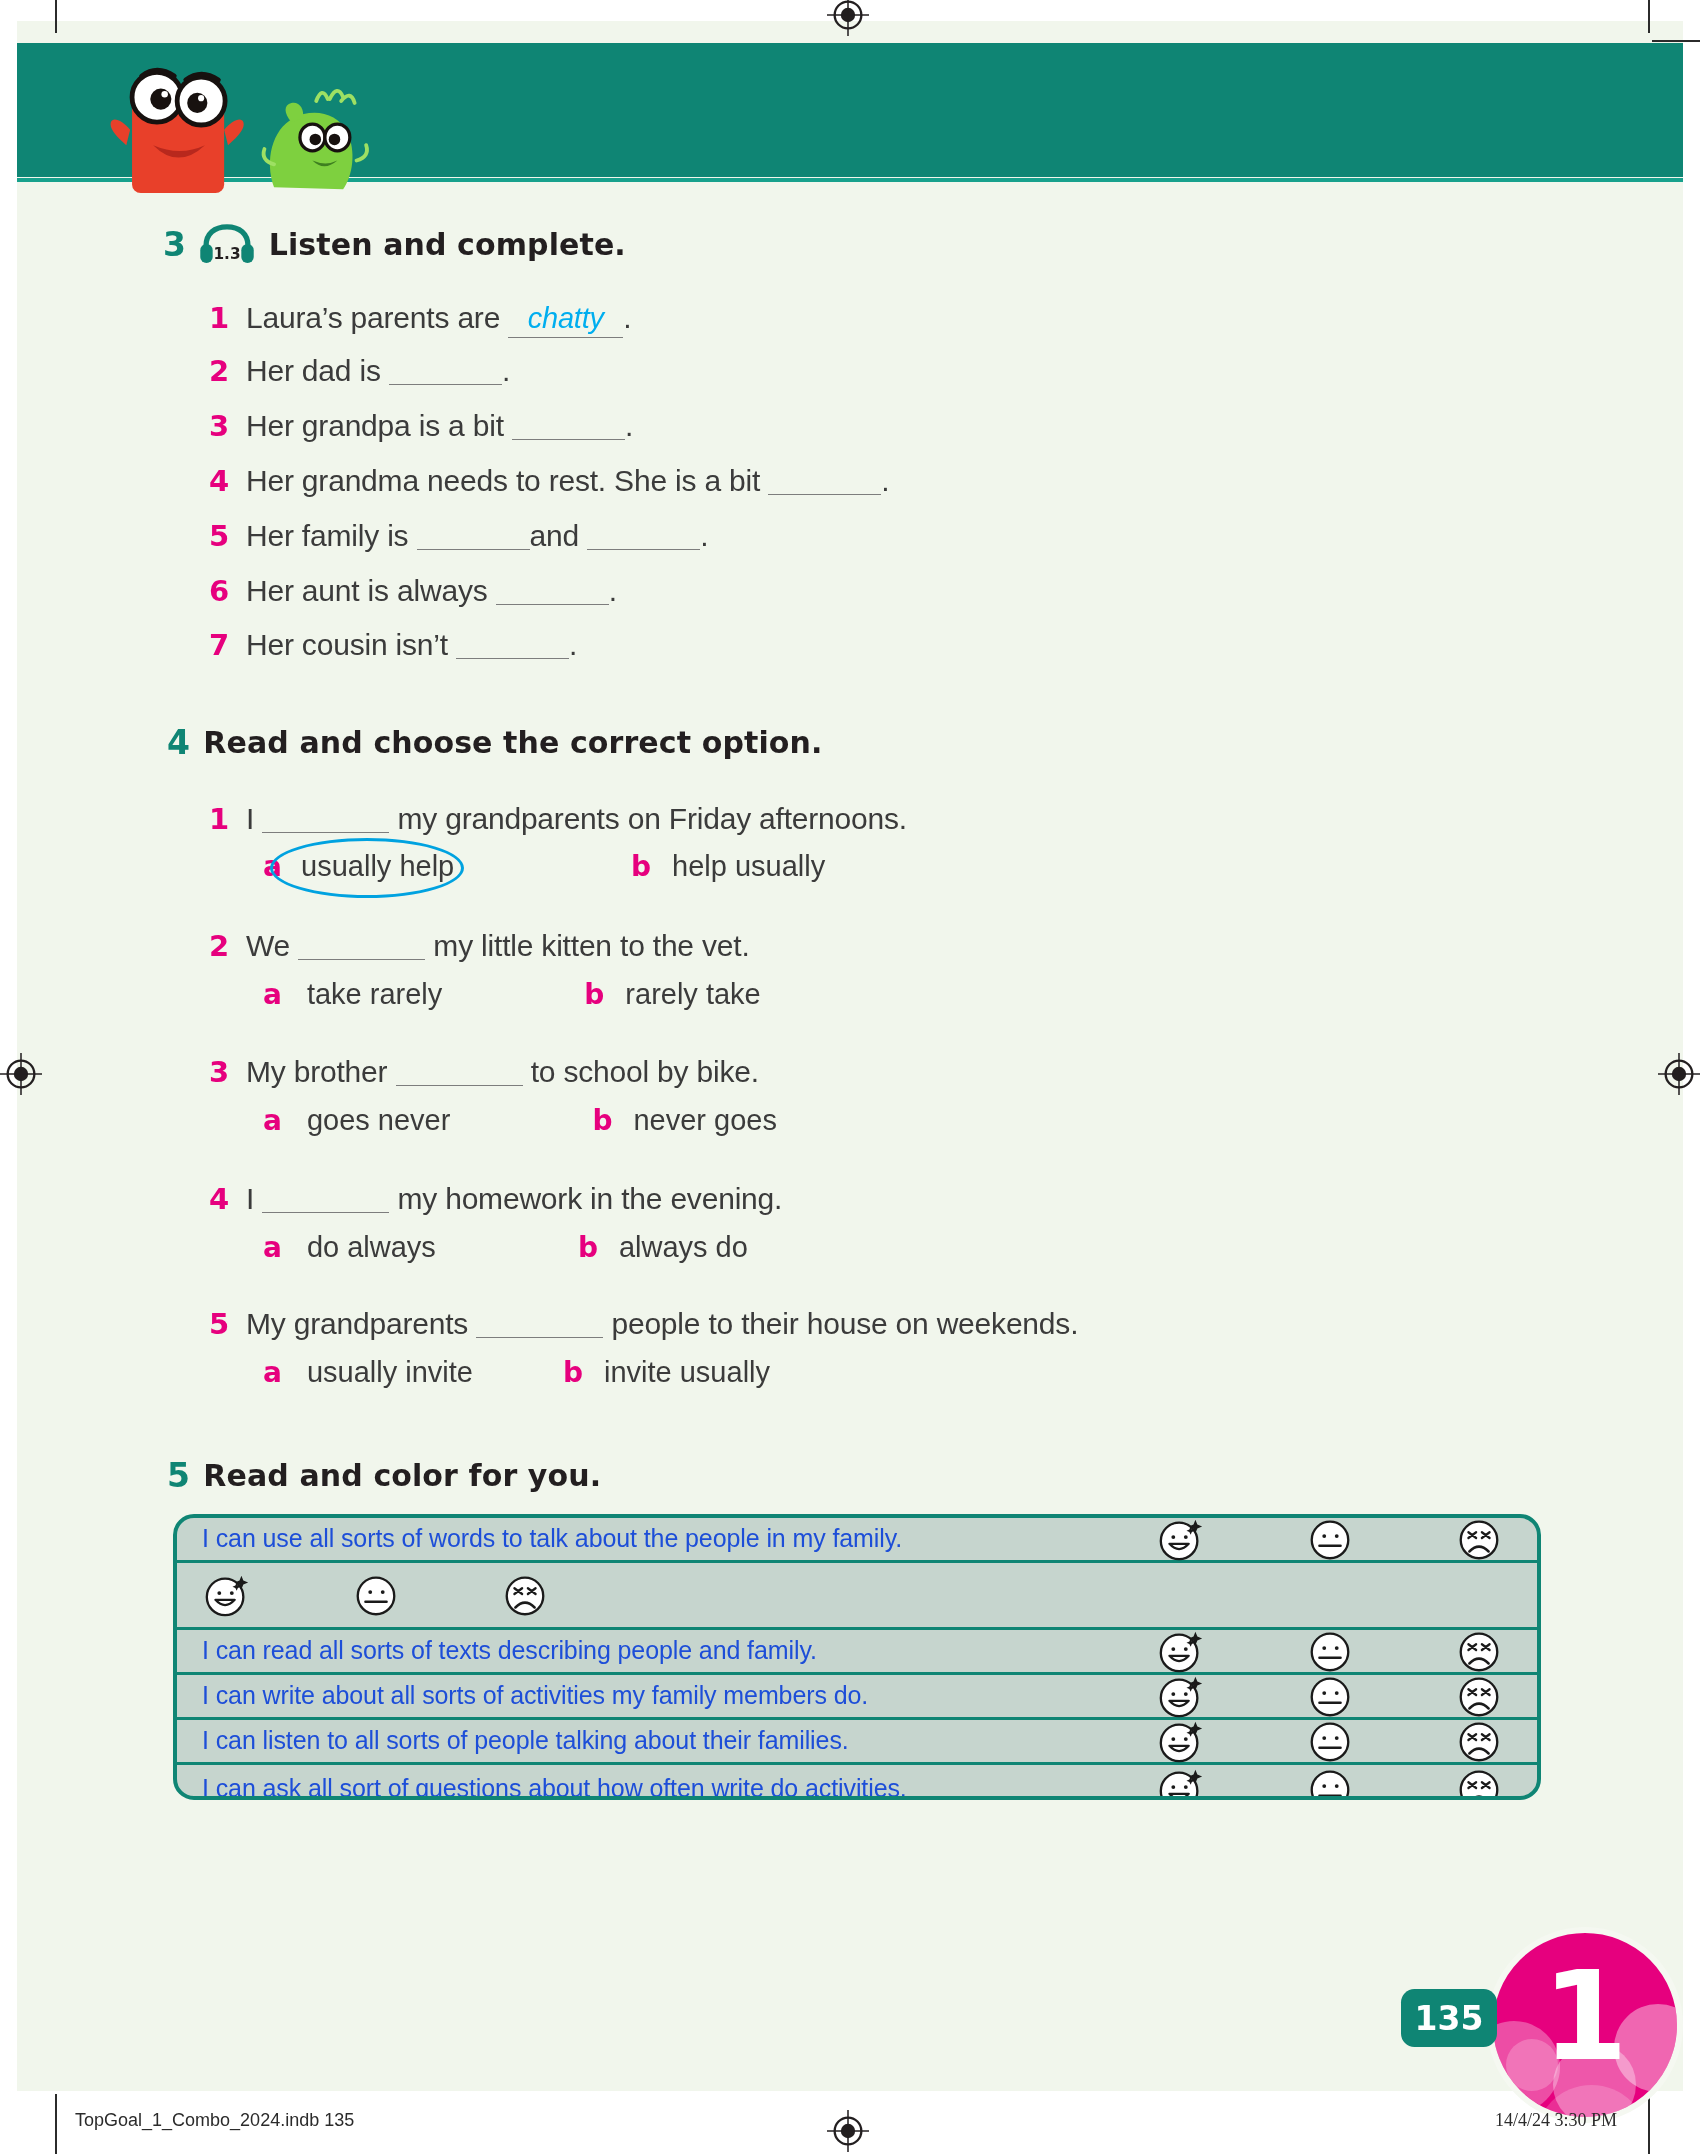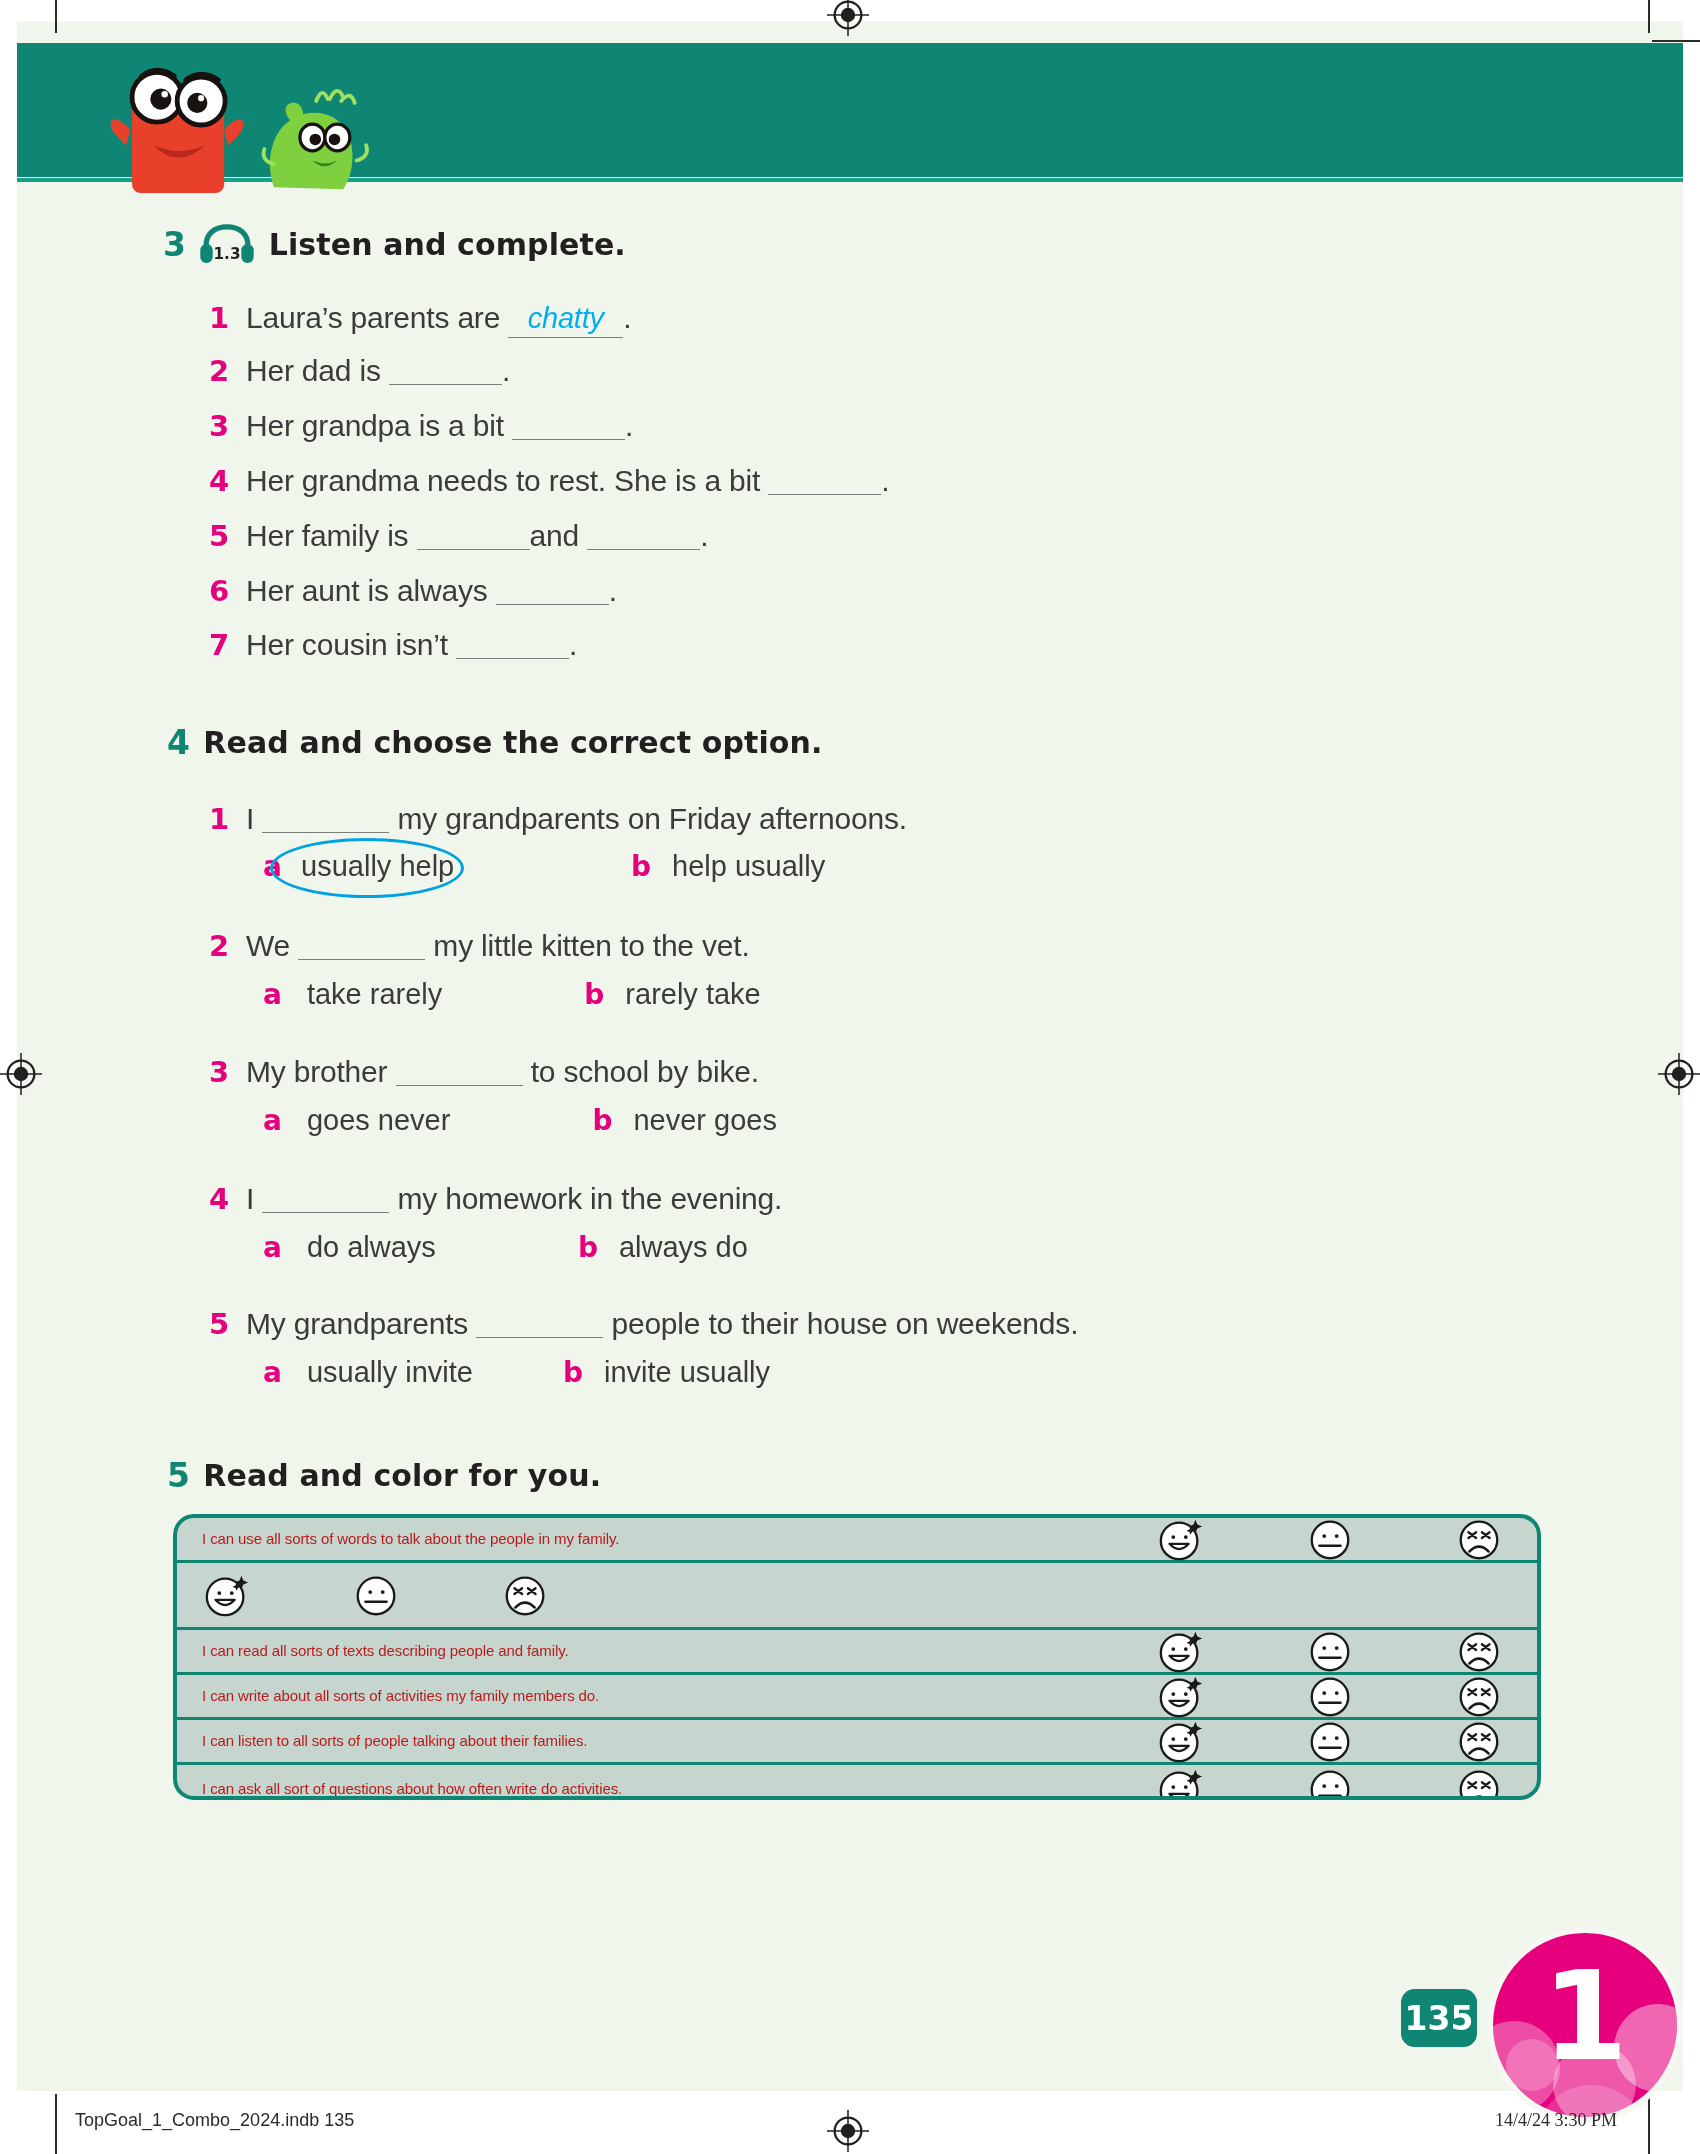--- a/index.html
+++ b/index.html
@@ -94,32 +94,32 @@
     border:4.8px solid #0f8574;border-radius:21px;background:#c6d5ce;
     box-sizing:border-box;overflow:hidden;
   }
   .assess-row{
     display:flex;align-items:center;box-sizing:border-box;
     border-bottom:3.8px solid #0f8574;
     padding-left:25px;position:relative;
   }
   .assess-row:last-child{border-bottom:none;}
   .assess-txt{
-    color:#b91c1c;font-size:15px;line-height:1.26;flex:1 1 auto;
+    color:#1d4ed8;font-size:25px;line-height:1.26;flex:1 1 auto;
     letter-spacing:-0.1px;
   }
   .faces{
     display:flex;align-items:center;gap:0;flex:0 0 348px;
     justify-content:space-between;padding-right:33px;
   }
   .face{width:50px;height:50px;}
 
   
   .page-pill{
-    position:absolute;left:1401px;top:1989px;width:76px;height:58px;
+    position:absolute;left:1401px;top:1989px;width:96px;height:58px;
     background:#0f8574;border-radius:13.4px;color:#fff;font-weight:bold;
     font-size:33px;display:flex;align-items:center;justify-content:center;
     font-family:"DejaVu Sans", sans-serif;
   }
   .unit-circle{
     position:absolute;left:1487px;top:1927px;width:184px;height:184px;
     border-radius:50%;background:#e6007e;border:6.7px solid #f5f8f1;
     overflow:hidden;
   }
   .unit-num{

